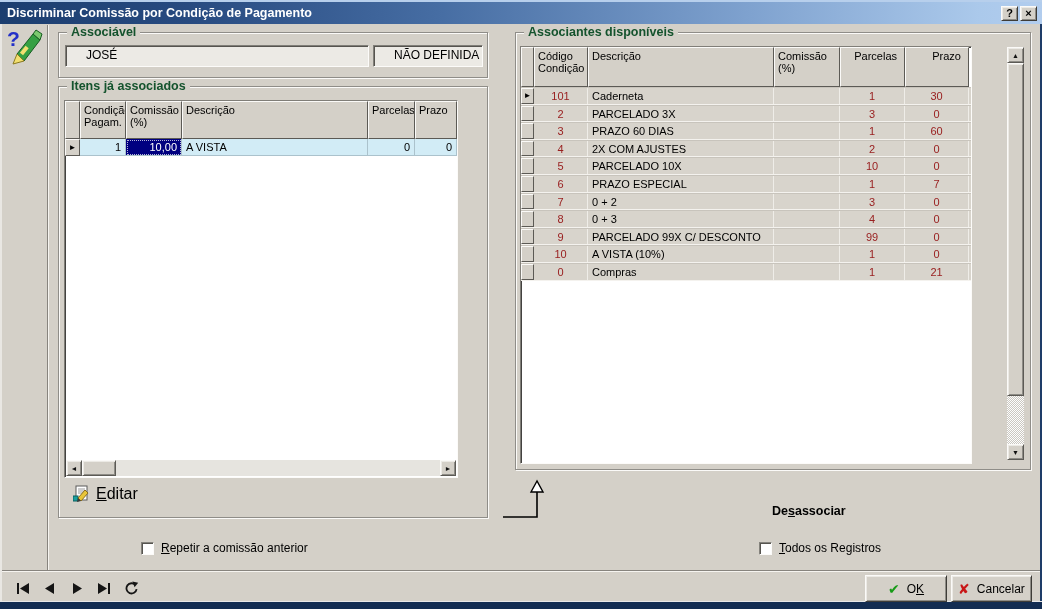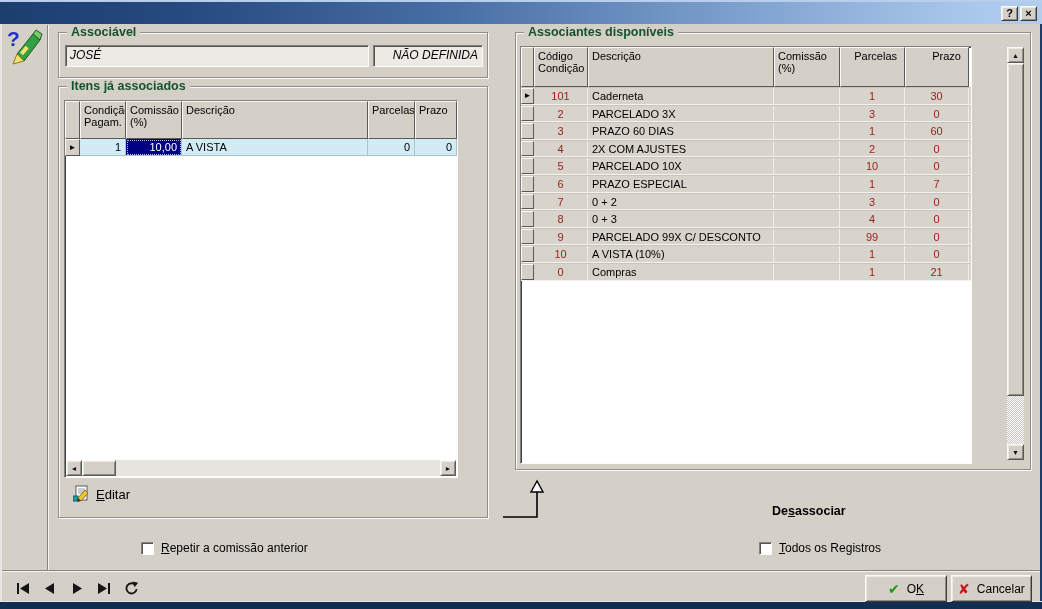--- a/index.html
+++ b/index.html
@@ -37,21 +37,21 @@
   
   .gb{ position:absolute; border:1px solid #8f8d88; box-shadow:1px 1px 0 #fbfaf8, inset 1px 1px 0 #fbfaf8; }
   .gb-title{ position:absolute; top:-8px; left:8px; background:#d4d0c8; padding:0 4px;
     color:#14532d; font-weight:700; font-size:12.5px; white-space:nowrap; }
 
   
   .field{
     position:absolute; background:#eceae5;
     border:1px solid; border-color:#807e78 #fcfbf9 #fcfbf9 #807e78;
     box-shadow:inset 1px 1px 0 #56544f;
-    font-size:12px; line-height:19px; padding:0 4px; overflow:hidden; white-space:nowrap;font-style:italic;
+    font-size:12px; line-height:19px; padding:0 20px; overflow:hidden; white-space:nowrap;
   }
 
   
   .gridbox{
     position:absolute; background:#fff; overflow:hidden;
     border:1px solid; border-color:#807e78 #fcfbf9 #fcfbf9 #807e78;
     box-shadow:inset 1px 1px 0 #434240;
   }
   .lhead,.rhead{ display:flex; }
   .hcell{
@@ -89,21 +89,21 @@
   .hscroll{ position:absolute; left:1px; right:1px; bottom:1px; height:16px; background:#e6e4df; display:flex; }
   .hscroll .sbtn{ width:16px; height:16px; }
   .hthumb{ width:34px; height:16px; }
   .vscroll{ position:absolute; right:6px; top:14px; width:17px; height:413px; display:flex; flex-direction:column; }
   .vscroll .sbtn{ width:17px; height:16px; }
   .vthumb{ width:17px; height:333px; flex:none; }
   .dither{ background:repeating-conic-gradient(#fdfdfd 0% 25%, #cac7c0 25% 50%) 0 0/2px 2px; flex:1; }
 
   
   .accel{ text-decoration:underline; }
-  .flatbtn{ position:absolute; display:flex; align-items:flex-end; gap:6px; font-size:13px; background:transparent; border:none; }
+  .flatbtn{ position:absolute; display:flex; align-items:flex-start; gap:6px; font-size:16px; background:transparent; border:none; }
   .checkrow{ position:absolute; display:flex; align-items:center; gap:7px; font-size:12px;padding-left:24px; }
   .cb{ width:13px; height:13px; background:#fff; flex:none;
     border:1px solid; border-color:#84827c #fcfbf9 #fcfbf9 #84827c; box-shadow:inset 1px 1px 0 #56544f; }
   .desassoc{ position:absolute; font-size:12.5px; font-weight:700; }
 
   .navbar{ position:absolute; left:10px; top:577px; display:flex; gap:1px; }
   .navbtn{ width:26px; height:22px; display:flex; align-items:center; justify-content:center; background:transparent; border:none; }
 
   .pushbtn{
     position:absolute; height:27px; background:#d4d0c8;
@@ -116,20 +116,21 @@
 
   .arrow-figure{ position:absolute; left:502px; top:477px; }
   .helpicon{ position:absolute; left:6px; top:27px; }
 </style>
 </head>
 <body>
 
 <div class="window">
 
   <div class="titlebar">
+    <span>Discriminar Comissão por Condição de Pagamento</span>
     <div class="tb-buttons">
       <div class="tbtn">
         <span>?</span>
       </div>
       <div class="tbtn">
         <span>×</span>
       </div>
     </div>
   </div>
 

